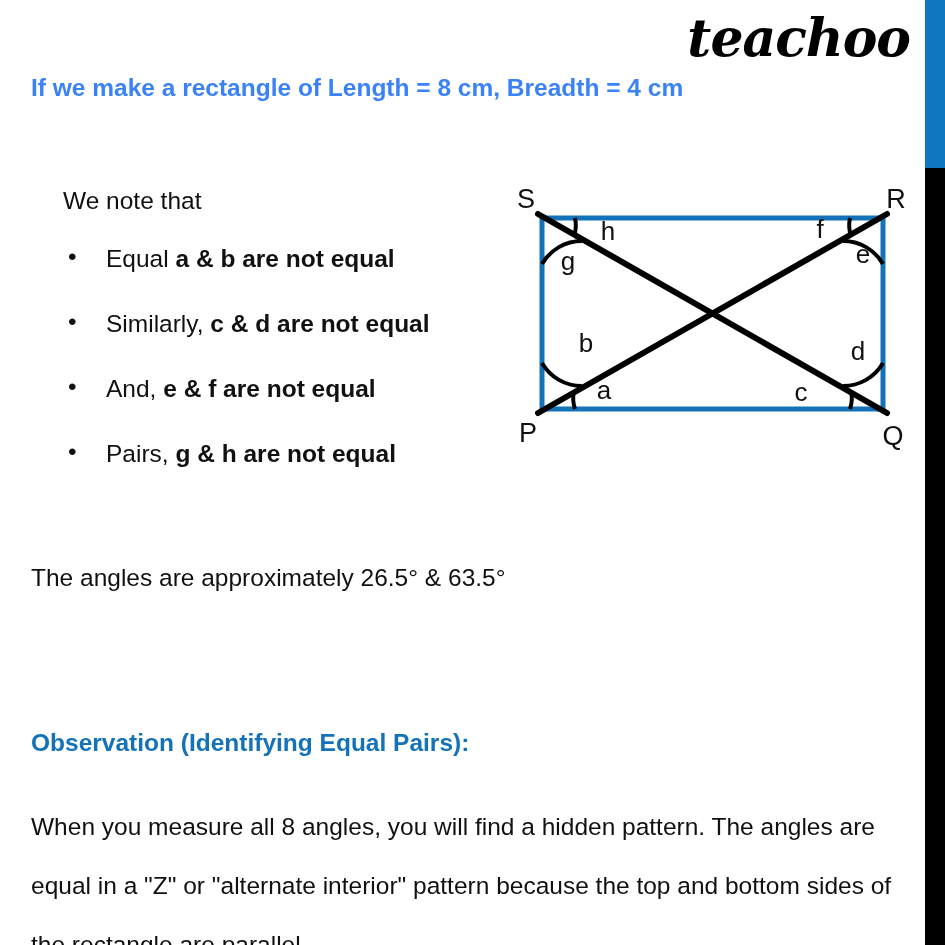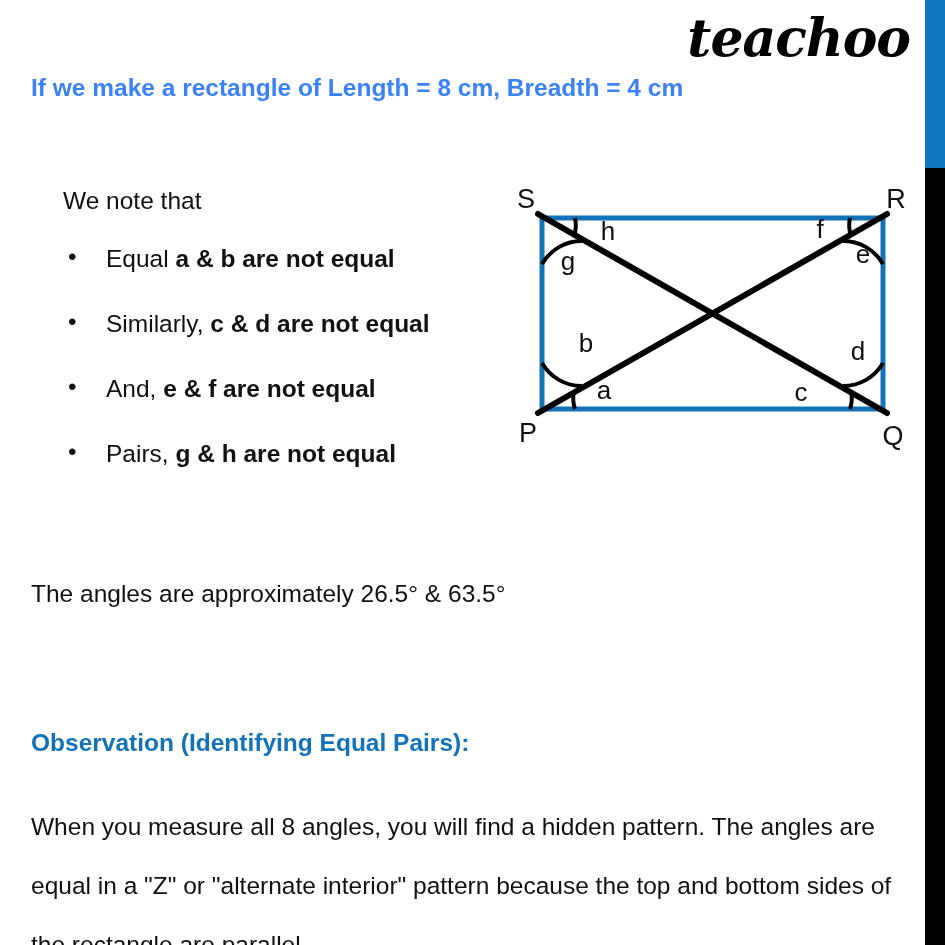--- a/index.html
+++ b/index.html
@@ -93,21 +93,21 @@
     top: 0;
     font-size: 24.5px;
     line-height: 1;
     color: #111111;
   }
   #bullet-list li b { font-weight: bold; text-align: right; }
 
   #approx-line {
     position: absolute;
     left: 31px;
-    top: 580px;
+    top: 564px;
     font-size: 24.5px;
     color: #111111;
     white-space: nowrap;
   }
 
   #observation-heading {
     position: absolute;
     left: 31px;
     top: 709px;
     font-size: 24.5px;

